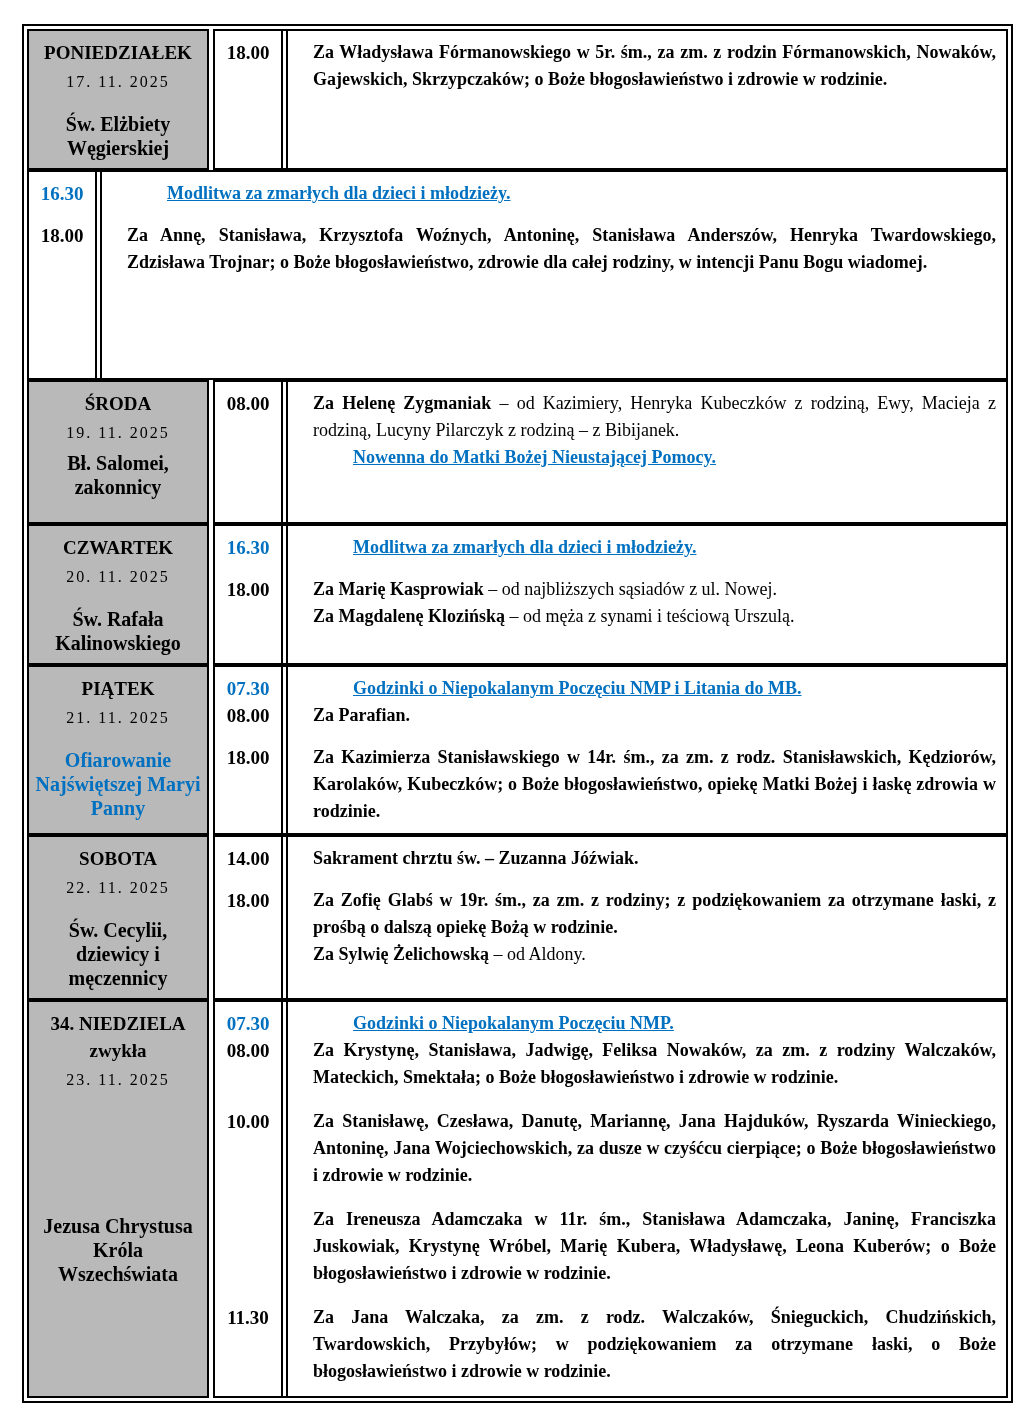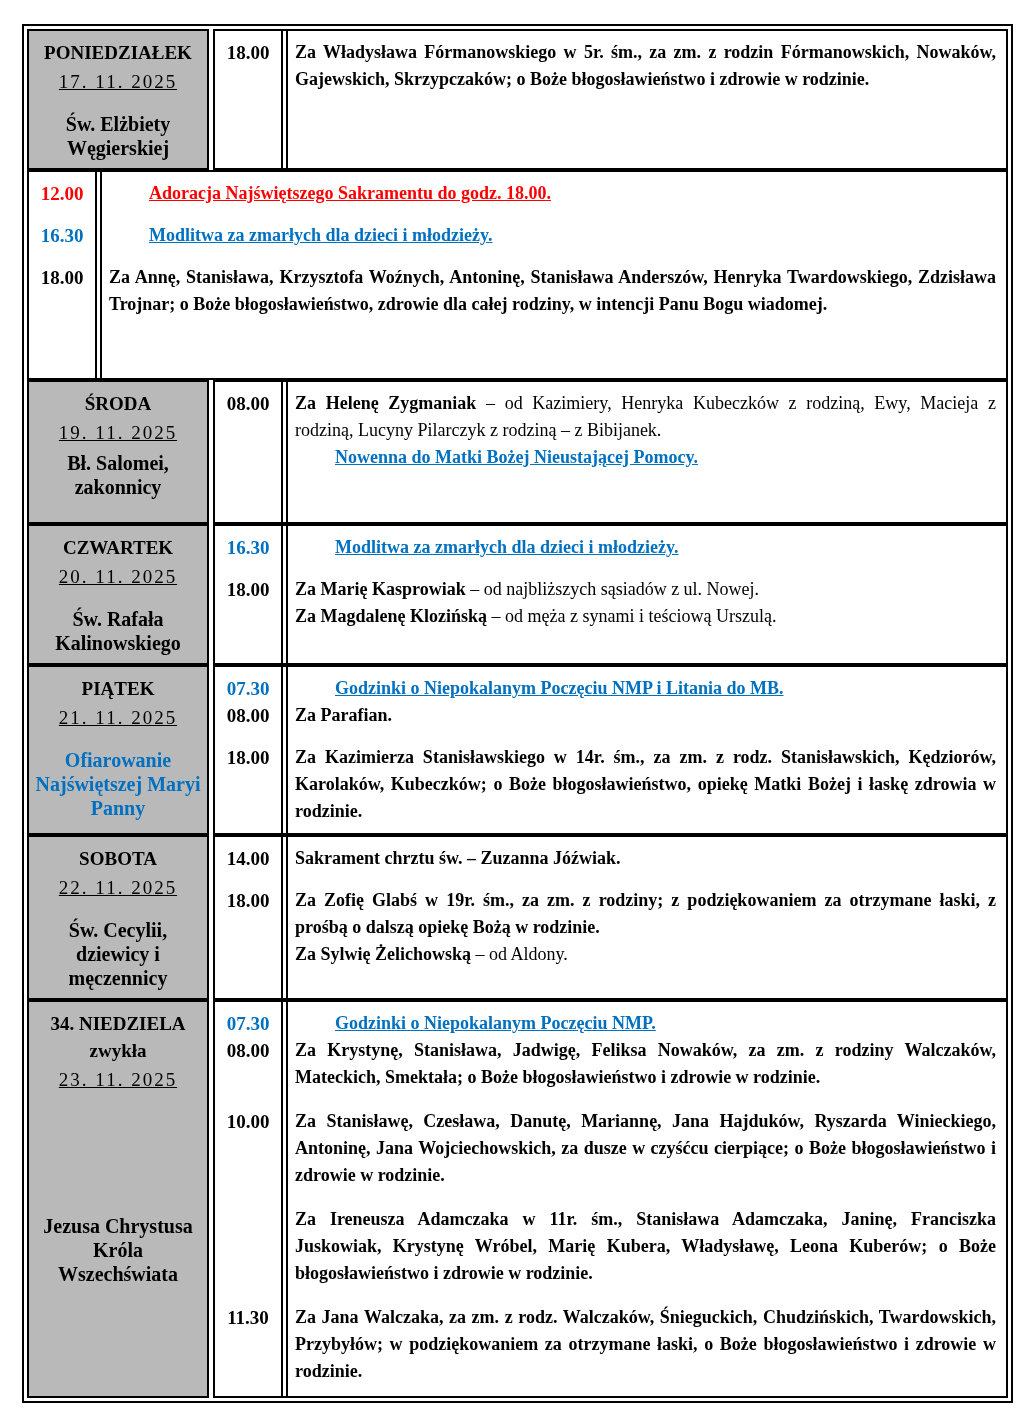--- a/index.html
+++ b/index.html
@@ -30,21 +30,21 @@
 
   .day-cell{
     width:182px; flex-shrink:0;
     background:#b9b9b9;
     border:2px solid #000;
     text-align:center;
     padding:8px 4px;
     box-sizing:border-box;
   }
   .day-name{ font-weight:bold; font-size:19px; line-height:27px; }
-  .day-date{ font-size:19px; line-height:32px; text-decoration:underline; letter-spacing:2px; white-space:nowrap; }
+  .day-date{ font-size:16px; line-height:32px; letter-spacing:2px; white-space:nowrap; }
   .day-feast{ font-weight:bold; font-size:20px; line-height:24px; margin-top:14px; }
   .row:nth-child(3) .day-feast{ margin-top:2px; }
   .row:nth-child(7) .day-feast{ margin-top:118px; }
   .day-feast.blue{ color:#0070C0; }
 
   .body-cell{
     flex:1; border:2px solid #000;
     position:relative;
     padding:8px 6px 8px 0;
     box-sizing:border-box;
@@ -64,21 +64,21 @@
   .row:nth-child(7) .entry{ margin-bottom:17px; }
   .row:nth-child(7) .entry:last-child{ margin-bottom:0; }
 
   .entry-time{
     width:66px; flex-shrink:0;
     text-align:center;
     font-weight:bold; font-size:19px; line-height:27px;
   }
   .t-red{ color:#FF0000; }
   .t-blue{ color:#0070C0; }
-  .entry-body{ flex:1; min-width:0; padding-left:14px; padding-right:4px; }
+  .entry-body{ flex:1; min-width:0; padding-left:32px; padding-right:4px; }
 
   .para{ font-size:18px; line-height:27px; text-align:justify; font-weight:bold; }
   .para .reg{ font-weight:normal; }
   .heading{
     font-size:18px; line-height:27px; font-weight:bold;
     text-decoration:underline; margin-left:40px;
   }
   .heading.red{ color:#FF0000; }
   .heading.blue{ color:#0070C0; }
 
@@ -104,26 +104,20 @@
           <div class="entry-time">18.00</div>
           <div class="entry-body">
             <div class="para"><span>Za Władysława Fórmanowskiego w 5r. śm., za zm. z rodzin Fórmanowskich, Nowaków, Gajewskich, Skrzypczaków; o Boże błogosławieństwo i zdrowie w rodzinie.</span></div>
           </div>
         </div>
       </div>
     </div>
     <div class="row">
       <div class="body-cell">
         <div class="entry">
-          <div class="entry-time t-red">12.00</div>
-          <div class="entry-body">
-            <div class="heading red">Adoracja Najświętszego Sakramentu do godz. 18.00.</div>
-          </div>
-        </div>
-        <div class="entry">
           <div class="entry-time t-blue">16.30</div>
           <div class="entry-body">
             <div class="heading blue">Modlitwa za zmarłych dla dzieci i młodzieży.</div>
           </div>
         </div>
         <div class="entry">
           <div class="entry-time">18.00</div>
           <div class="entry-body">
             <div class="para"><span>Za Annę, Stanisława, Krzysztofa Woźnych, Antoninę, Stanisława Anderszów, Henryka Twardowskiego, Zdzisława Trojnar; o Boże błogosławieństwo, zdrowie dla całej rodziny, w intencji Panu Bogu wiadomej.</span></div>
           </div>

